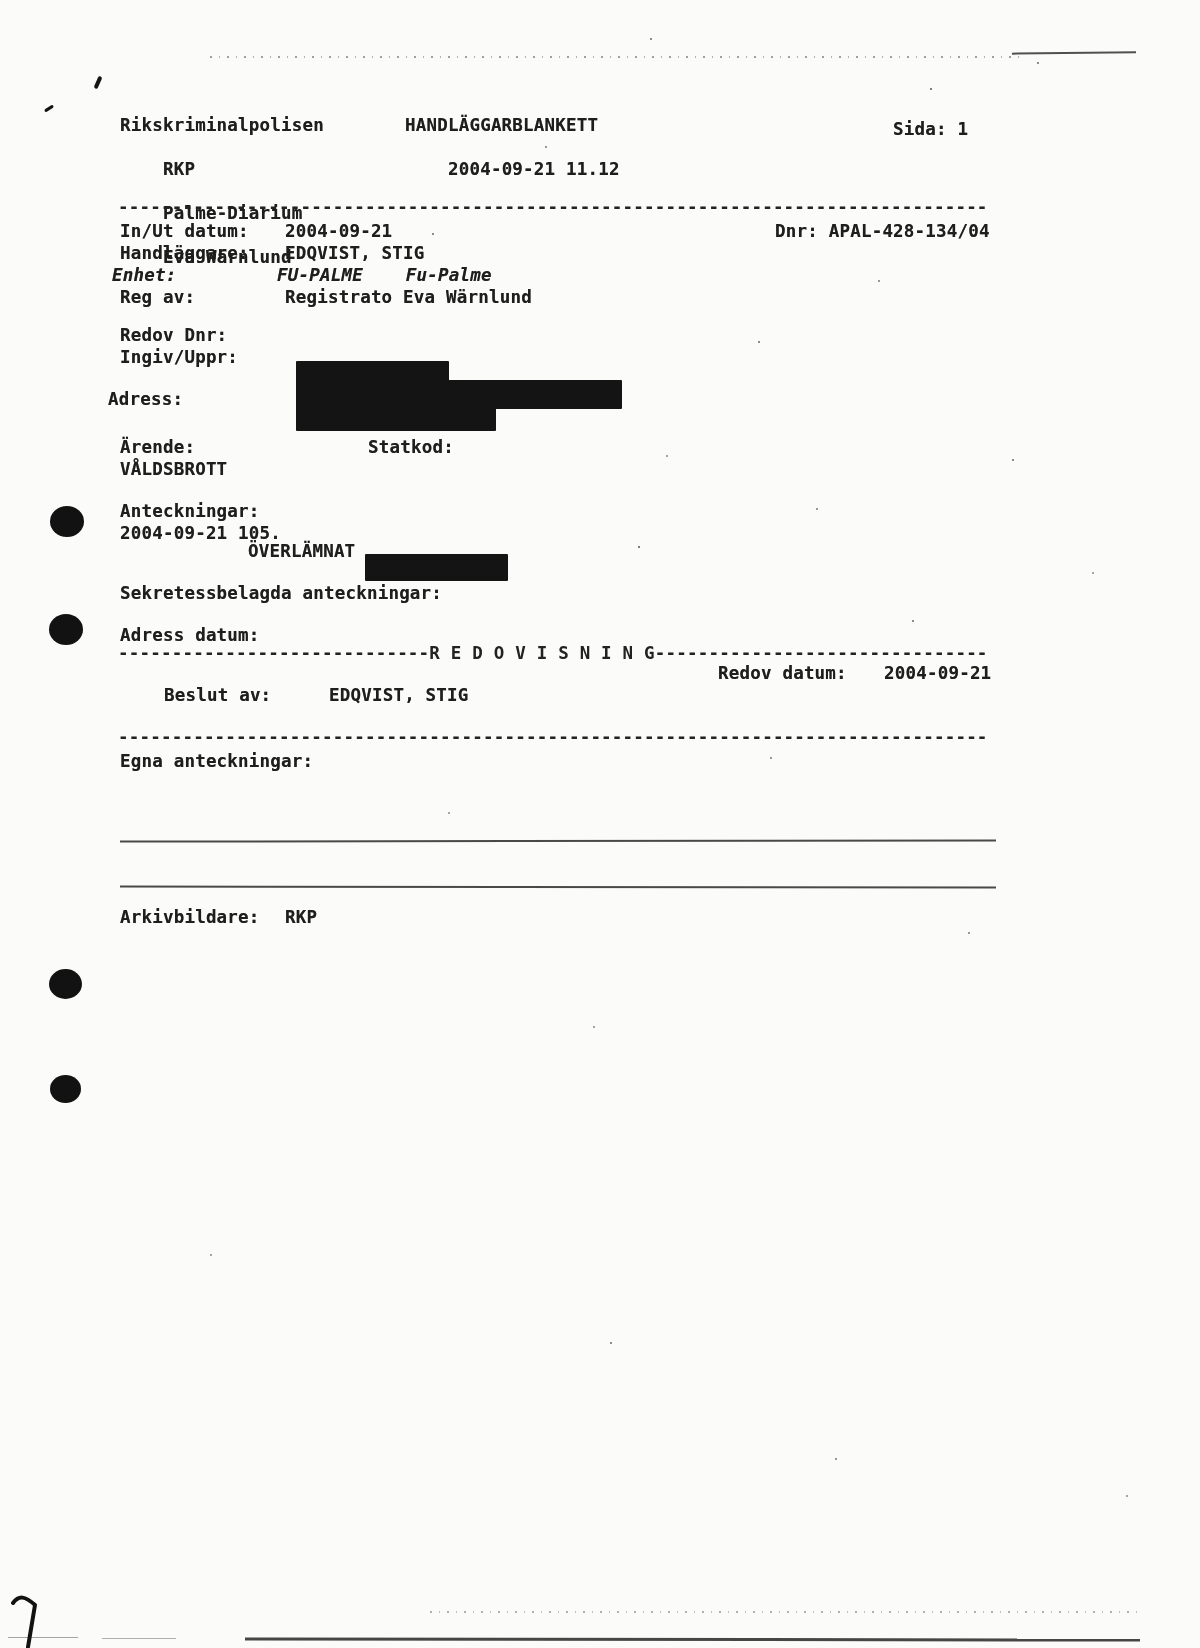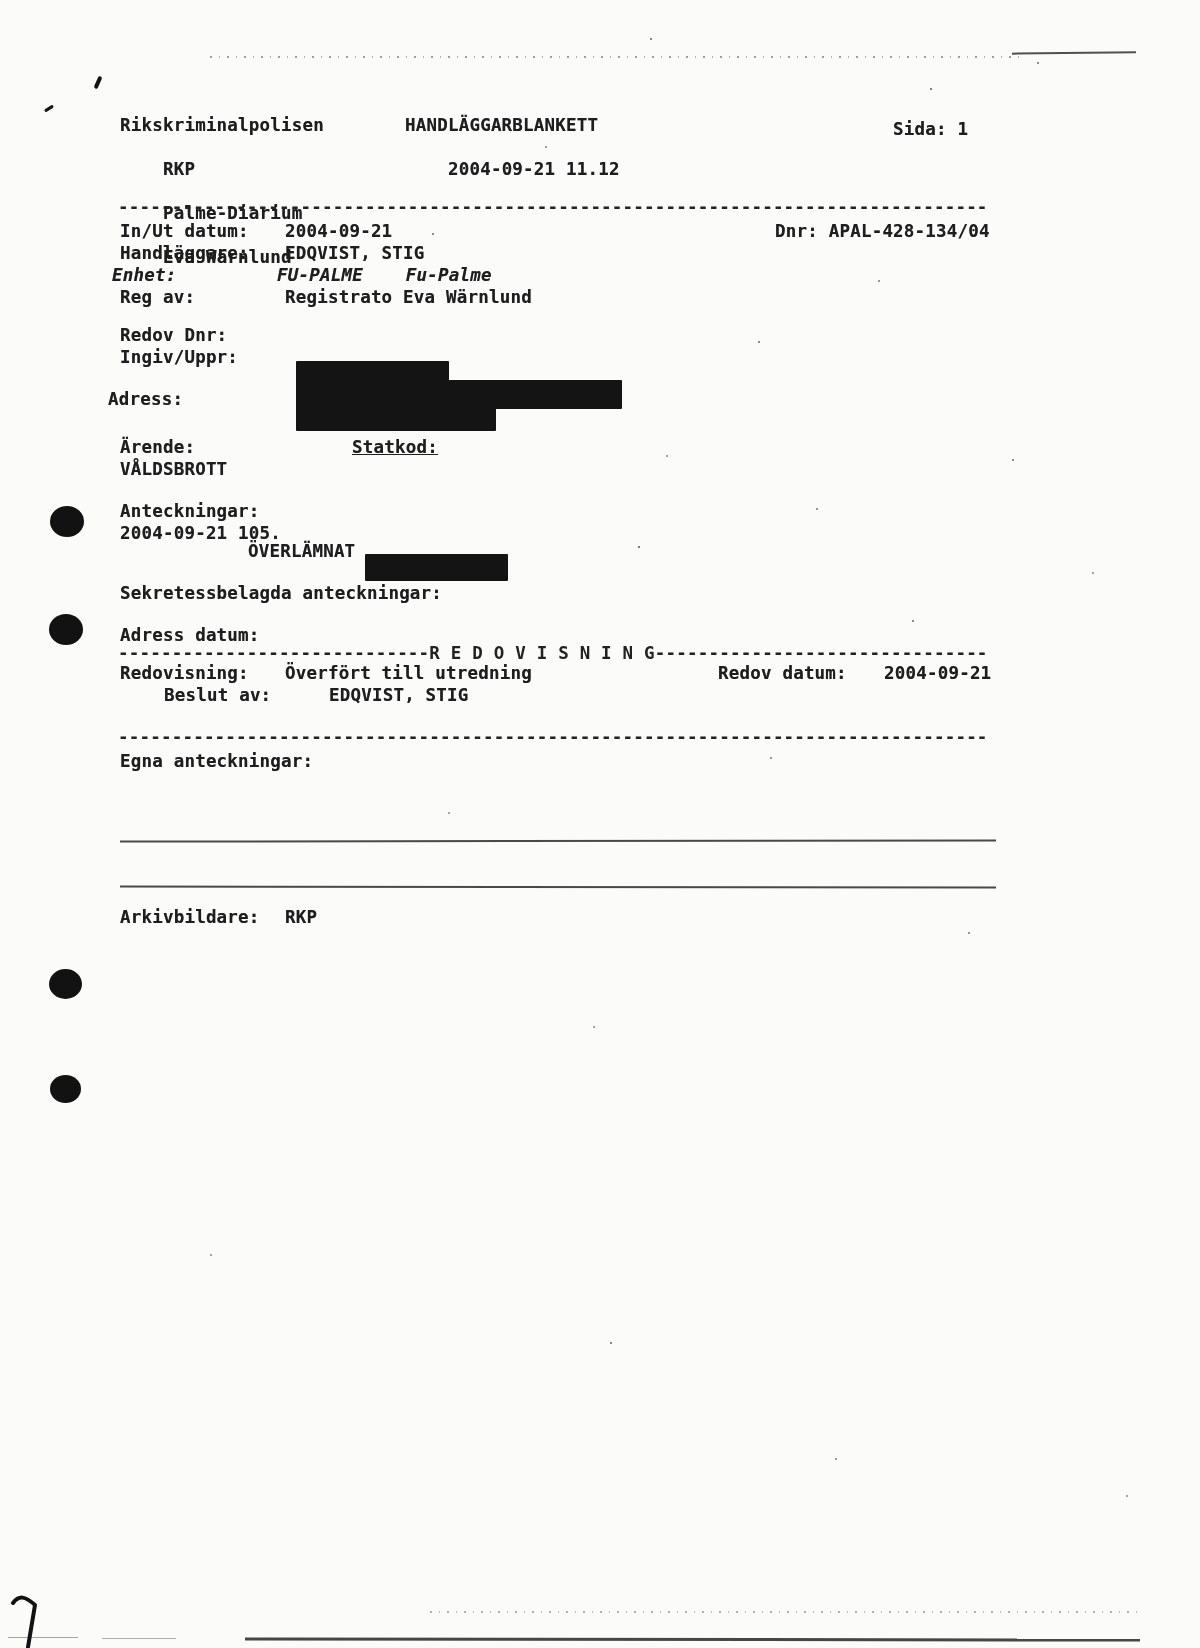--- a/index.html
+++ b/index.html
@@ -66,34 +66,33 @@
 
   <div class="line" style="left:120px;top:324px;">Redov Dnr:</div>
   <div class="line" style="left:120px;top:346px;">Ingiv/Uppr:</div>
   <div class="line" style="left:108px;top:368px;margin-top:20px;">Adress:</div>
 
   <div class="redact" style="left:296px;top:361px;width:153px;height:27px;"></div>
   <div class="redact" style="left:296px;top:380px;width:326px;height:29px;"></div>
   <div class="redact" style="left:296px;top:402px;width:200px;height:29px;"></div>
 
   <div class="line" style="left:120px;top:436px;">Ärende:</div>
-  <div class="line" style="left:352px;top:436px;text-decoration:underline;">Statkod:</div>
+  <div class="line" style="left:368px;top:436px;">Statkod:</div>
   <div class="line" style="left:120px;top:458px;text-align:center;">VÅLDSBROTT</div>
 
   <div class="line" style="left:120px;top:500px;">Anteckningar:</div>
   <div class="line" style="left:120px;top:522px;">2004-09-21 105.</div>
 
   <div class="line" style="left:248px;top:540px;">ÖVERLÄMNAT</div>
   <div class="redact" style="left:365px;top:554px;width:143px;height:27px;"></div>
   <div class="line" style="left:120px;top:582px;">Sekretessbelagda anteckningar:</div>
 
   <div class="line" style="left:120px;top:624px;">Adress datum:</div>
   <div class="sep" style="left:118px;top:642px;">-----------------------------R E D O V I S N I N G-------------------------------</div>
 
-  <div class="line" style="left:120px;top:662px;"><span class="lbl w165">Redovisning:</span><span>Överfört till utredning</span></div>
   <div class="line" style="left:718px;top:662px;">Redov datum:</div>
   <div class="line" style="left:884px;top:662px;">2004-09-21</div>
   <div class="line" style="left:120px;top:684px;margin-left:44px;"><span class="lbl w165">Beslut av:</span><span>EDQVIST, STIG</span></div>
 
   <div class="sep" style="left:118px;top:726px;">---------------------------------------------------------------------------------</div>
 
   <div class="line" style="left:120px;top:750px;">Egna anteckningar:</div>
   <div class="ruled" style="left:120px;top:840px;transform:rotate(-0.08deg);"></div>
   <div class="ruled" style="left:120px;top:886px;transform:rotate(0.06deg);"></div>
 

